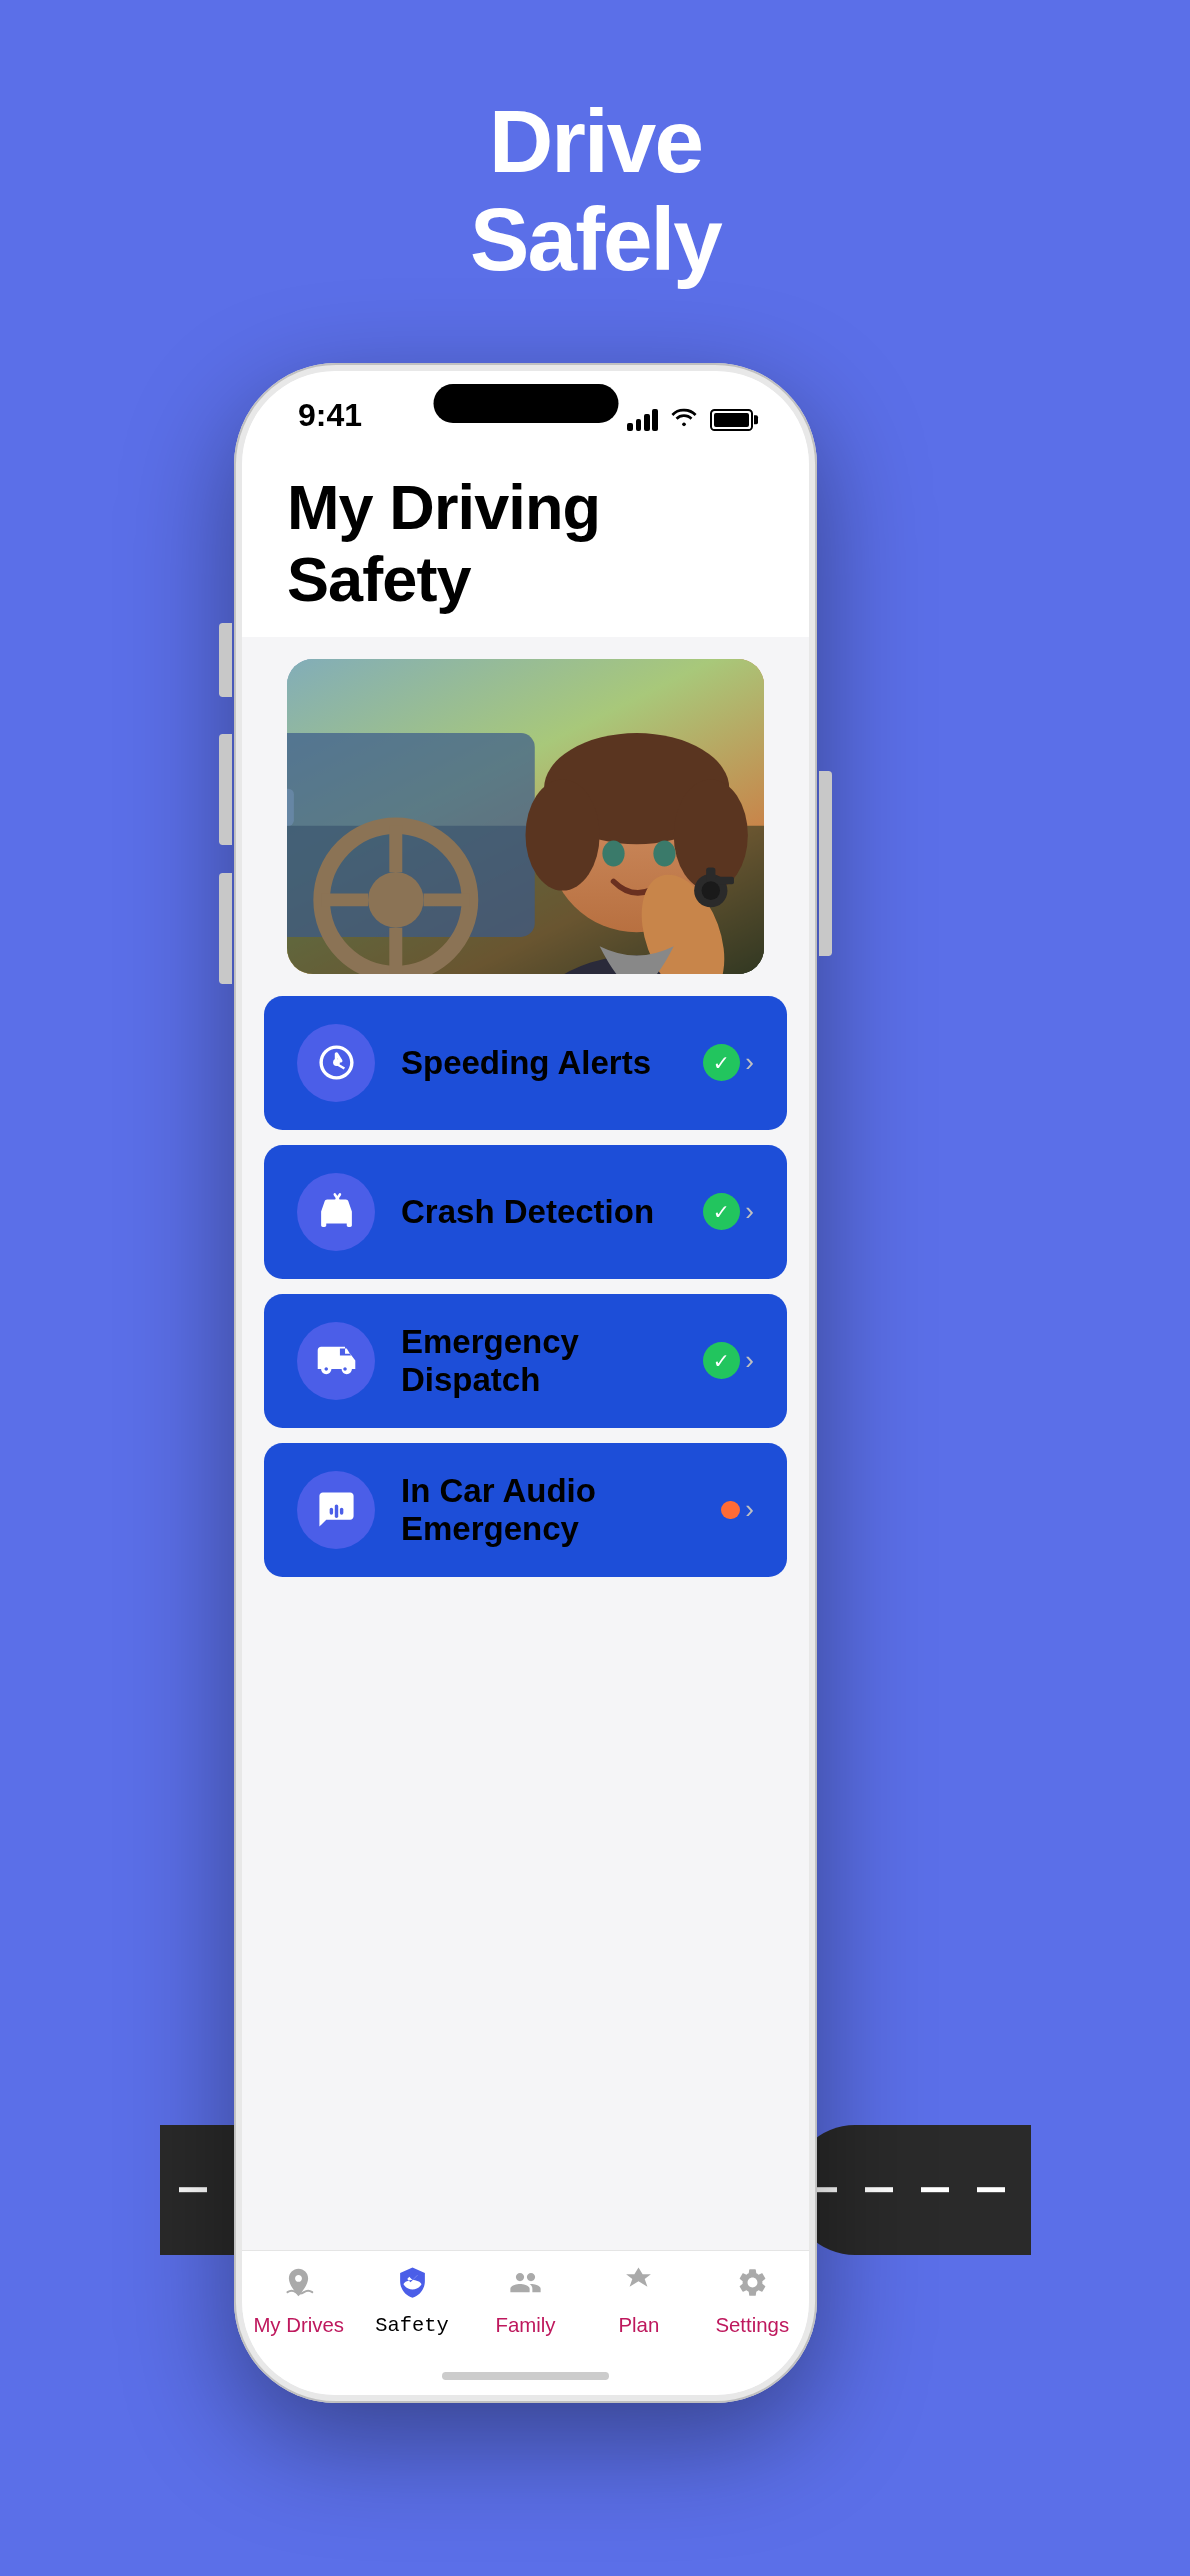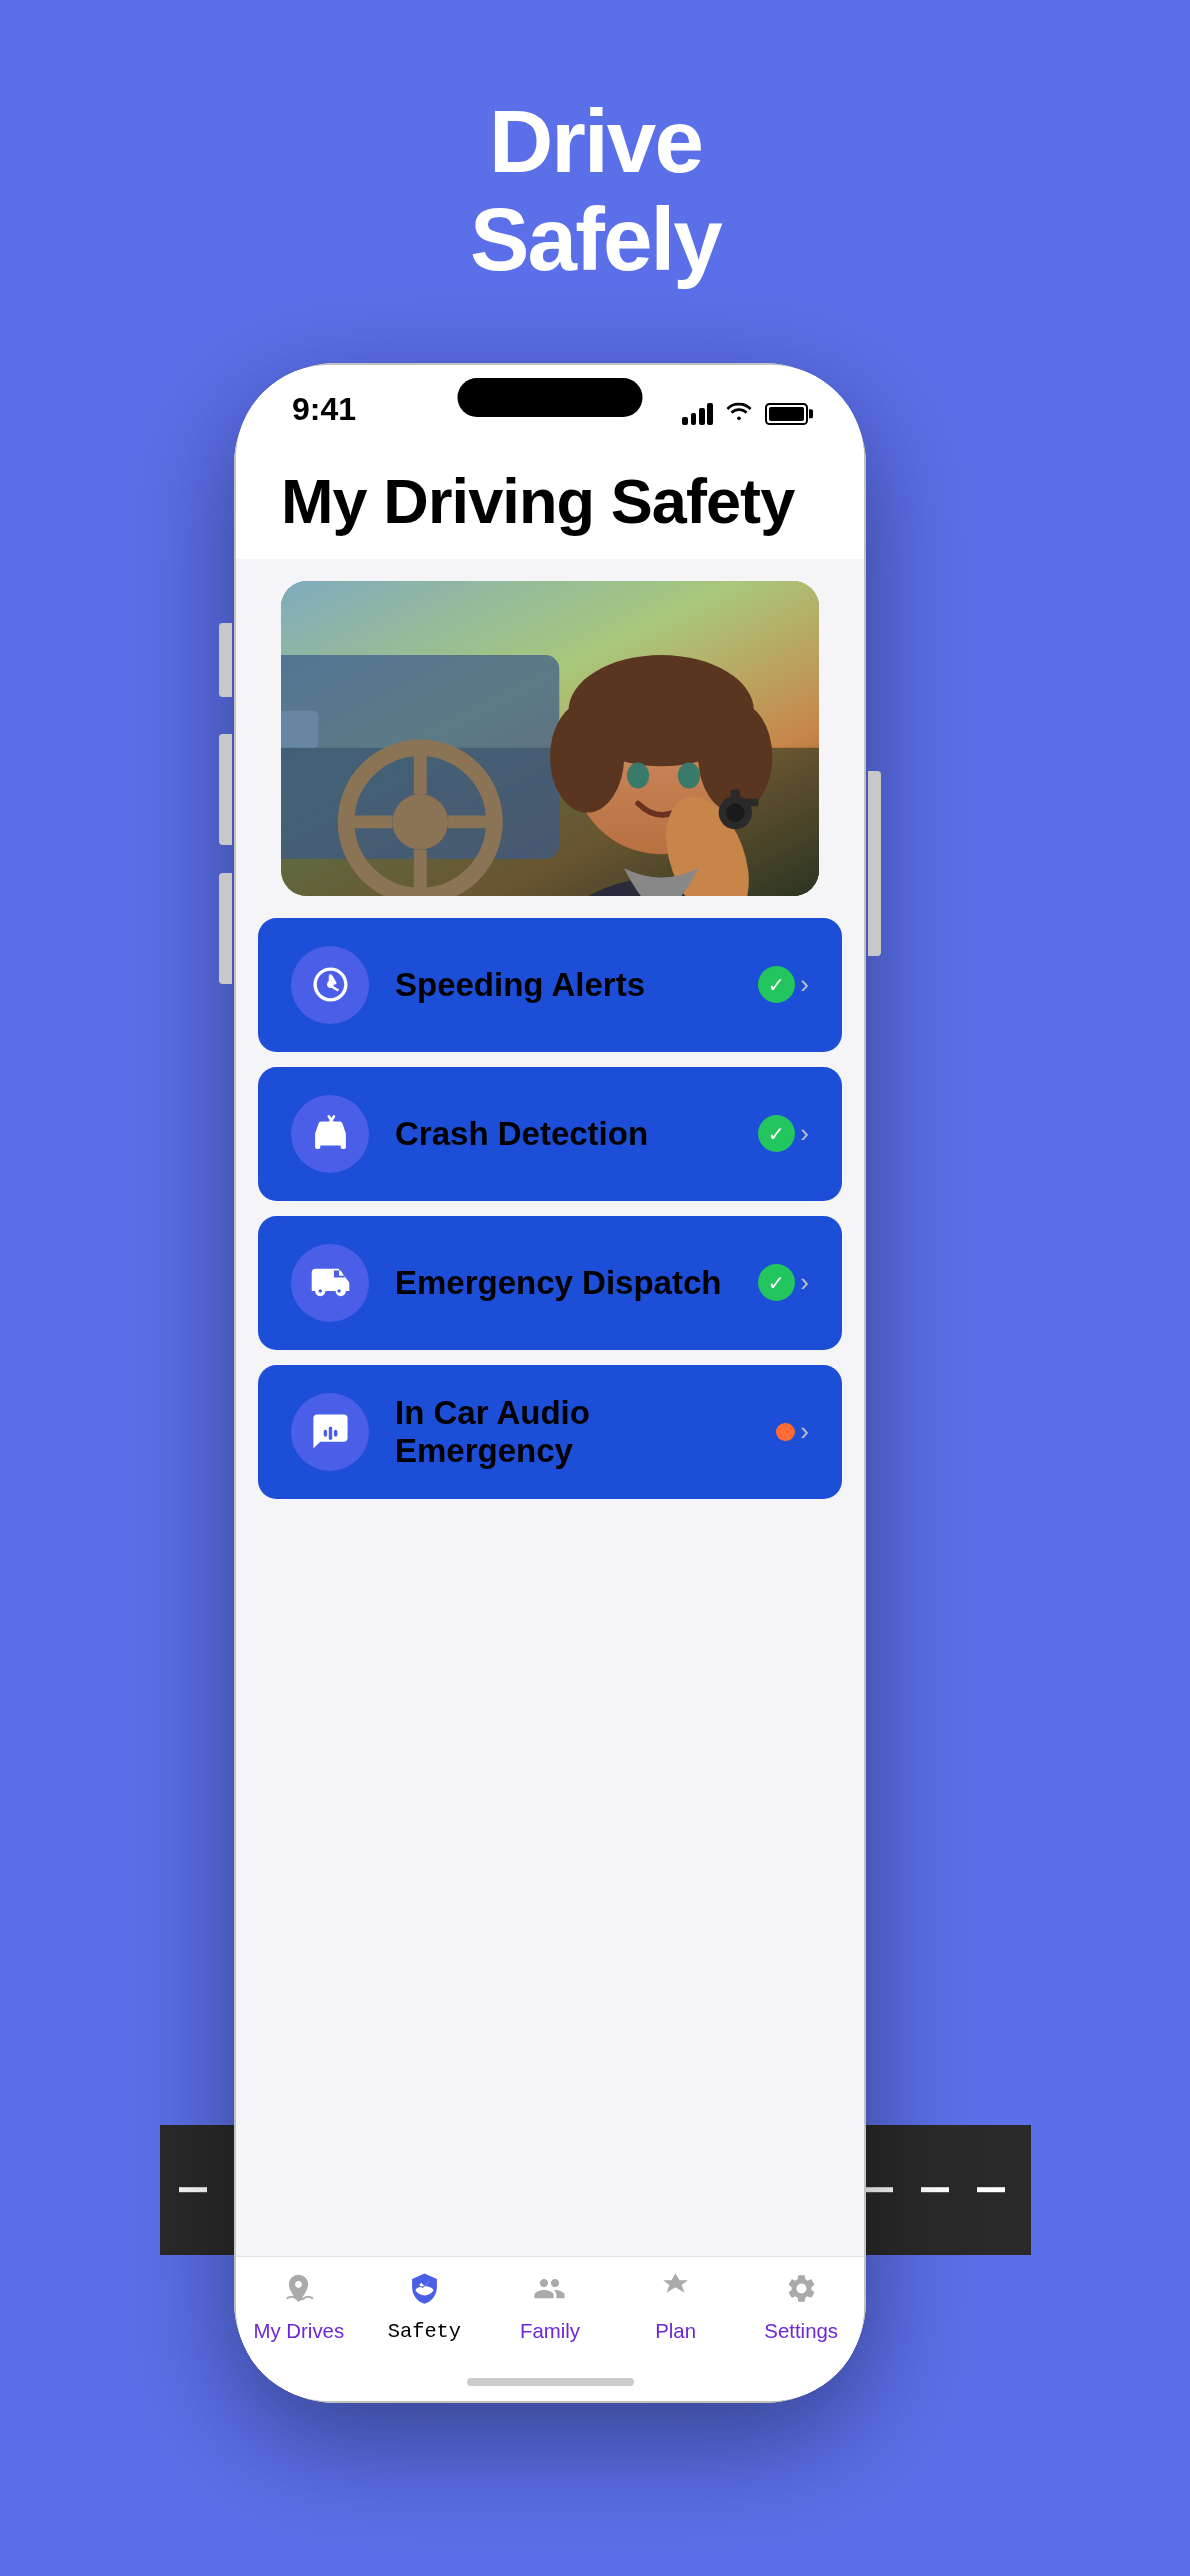--- a/index.html
+++ b/index.html
@@ -73,25 +73,25 @@
       right: 18.5px;
       height: 5.6px;
       background: repeating-linear-gradient(to right, white 0px, white 28px, transparent 28px, transparent 56px);
       transform: translateY(-50%);
     }
 
     
     .phone {
       position: relative;
       z-index: 1;
-      width: 632px;
+      width: 583px;
       height: 2040px;
       background: #e8e8e8;
       border-radius: 102px;
-      padding: 2px;
+      padding: 8px;
       box-shadow: 0 37px 111px rgba(0,0,0,0.4), inset 0 0 0 1.9px #c0c0c0;
     }
 
     .phone-inner {
       width: 100%;
       height: 100%;
       background: #f0f0f0;
       border-radius: 93px;
       overflow: hidden;
       position: relative;
@@ -347,21 +347,21 @@
       font-size: 33px;
       color: #aaa;
     }
 
     .nav-icon.active {
       color: #4B5EE8;
     }
 
     .nav-label {
       font-size: 20.4px;
-      color: #6d28d9;
+      color: #be185d;
     }
 
     .nav-label.active {
       color: #000000;
       font-family: Liberation Mono, monospace;
     }
 
     .home-indicator {
       background: white;
       padding: 7.4px 0 15px;

